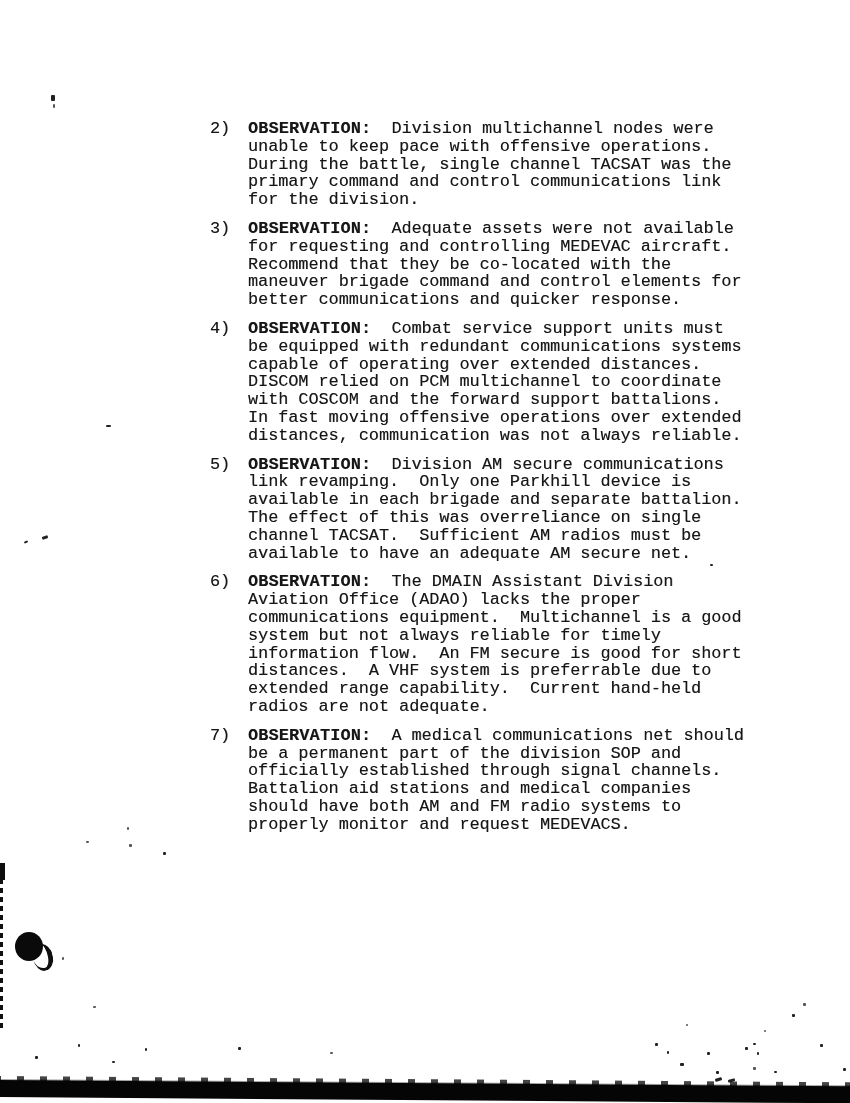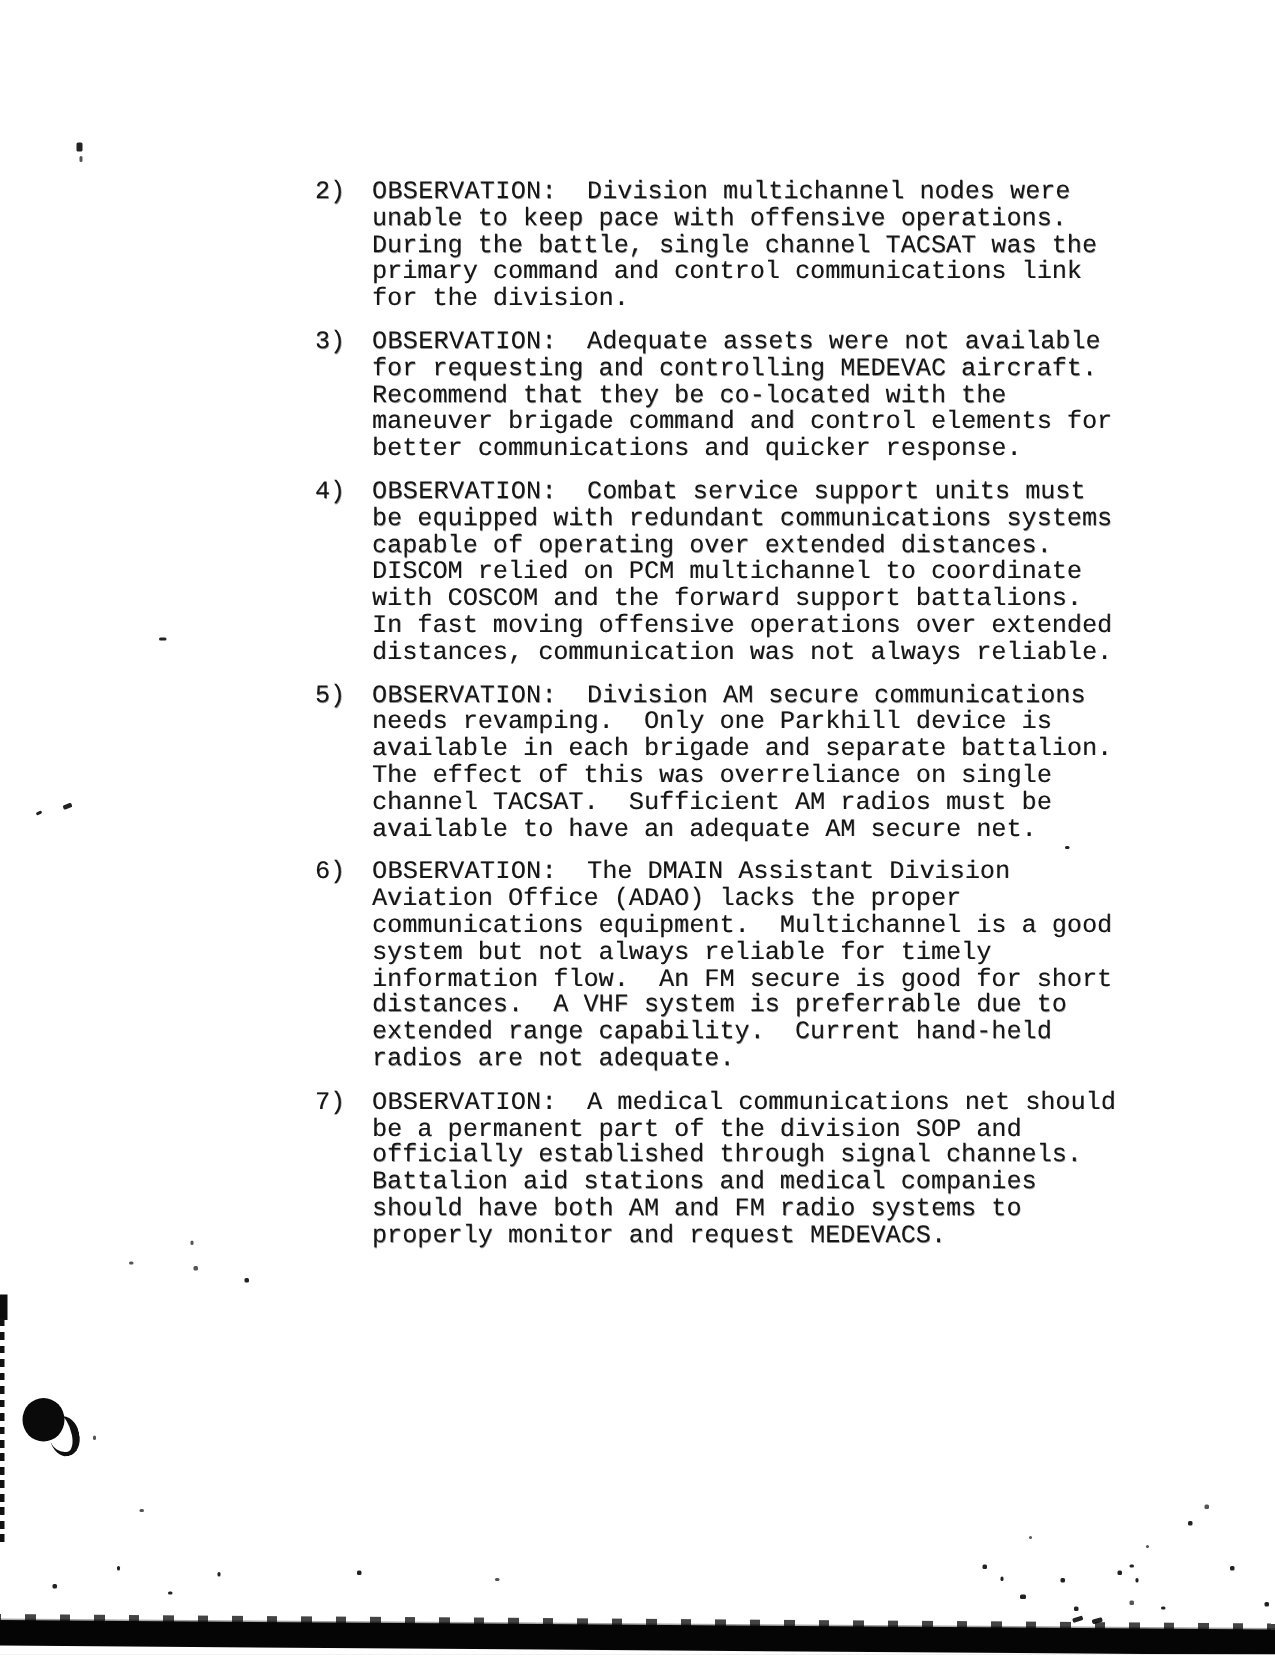--- a/index.html
+++ b/index.html
@@ -20,21 +20,21 @@
   .obs-item{
     display:grid;
     grid-template-columns:38px 1fr;
     margin-bottom:11px;
     font-size:16.8px;
     line-height:17.8px;
     text-shadow:0.35px 0.35px 0 rgba(10,10,10,0.45);
   }
   .obs-number{white-space:pre;}
   .obs-content{white-space:pre-wrap;}
-  .obs-label{font-weight:400;letter-spacing:0.2px;}
+  .obs-label{font-weight:700;letter-spacing:0.2px;}
   .speck{position:absolute;background:#222;border-radius:1px;}
   .speck.light{background:#555;}
   .edge-streak{
     position:absolute;left:0;top:879px;width:3px;height:152px;
     background:repeating-linear-gradient(180deg,#111 0 5px,rgba(17,17,17,0) 5px 9px);
   }
   .edge-block{position:absolute;left:0;top:863px;width:5px;height:17px;background:#0d0d0d;}
   .punch-dot{
     position:absolute;left:15px;top:932px;width:28px;height:29px;
     background:#0a0a0a;border-radius:50%;
@@ -92,21 +92,21 @@
 capable of operating over extended distances.
 DISCOM relied on PCM multichannel to coordinate
 with COSCOM and the forward support battalions.
 In fast moving offensive operations over extended
 distances, communication was not always reliable.</span></div>
     </div>
 
     <div class="obs-item">
       <div class="obs-number">5)</div>
       <div class="obs-content"><span class="obs-label">OBSERVATION:</span><span class="obs-body">  Division AM secure communications
-needs revamping.  Only one Parkhill device is
+link revamping.  Only one Parkhill device is
 available in each brigade and separate battalion.
 The effect of this was overreliance on single
 channel TACSAT.  Sufficient AM radios must be
 available to have an adequate AM secure net.</span></div>
     </div>
 
     <div class="obs-item">
       <div class="obs-number">6)</div>
       <div class="obs-content"><span class="obs-label">OBSERVATION:</span><span class="obs-body">  The DMAIN Assistant Division
 Aviation Office (ADAO) lacks the proper

